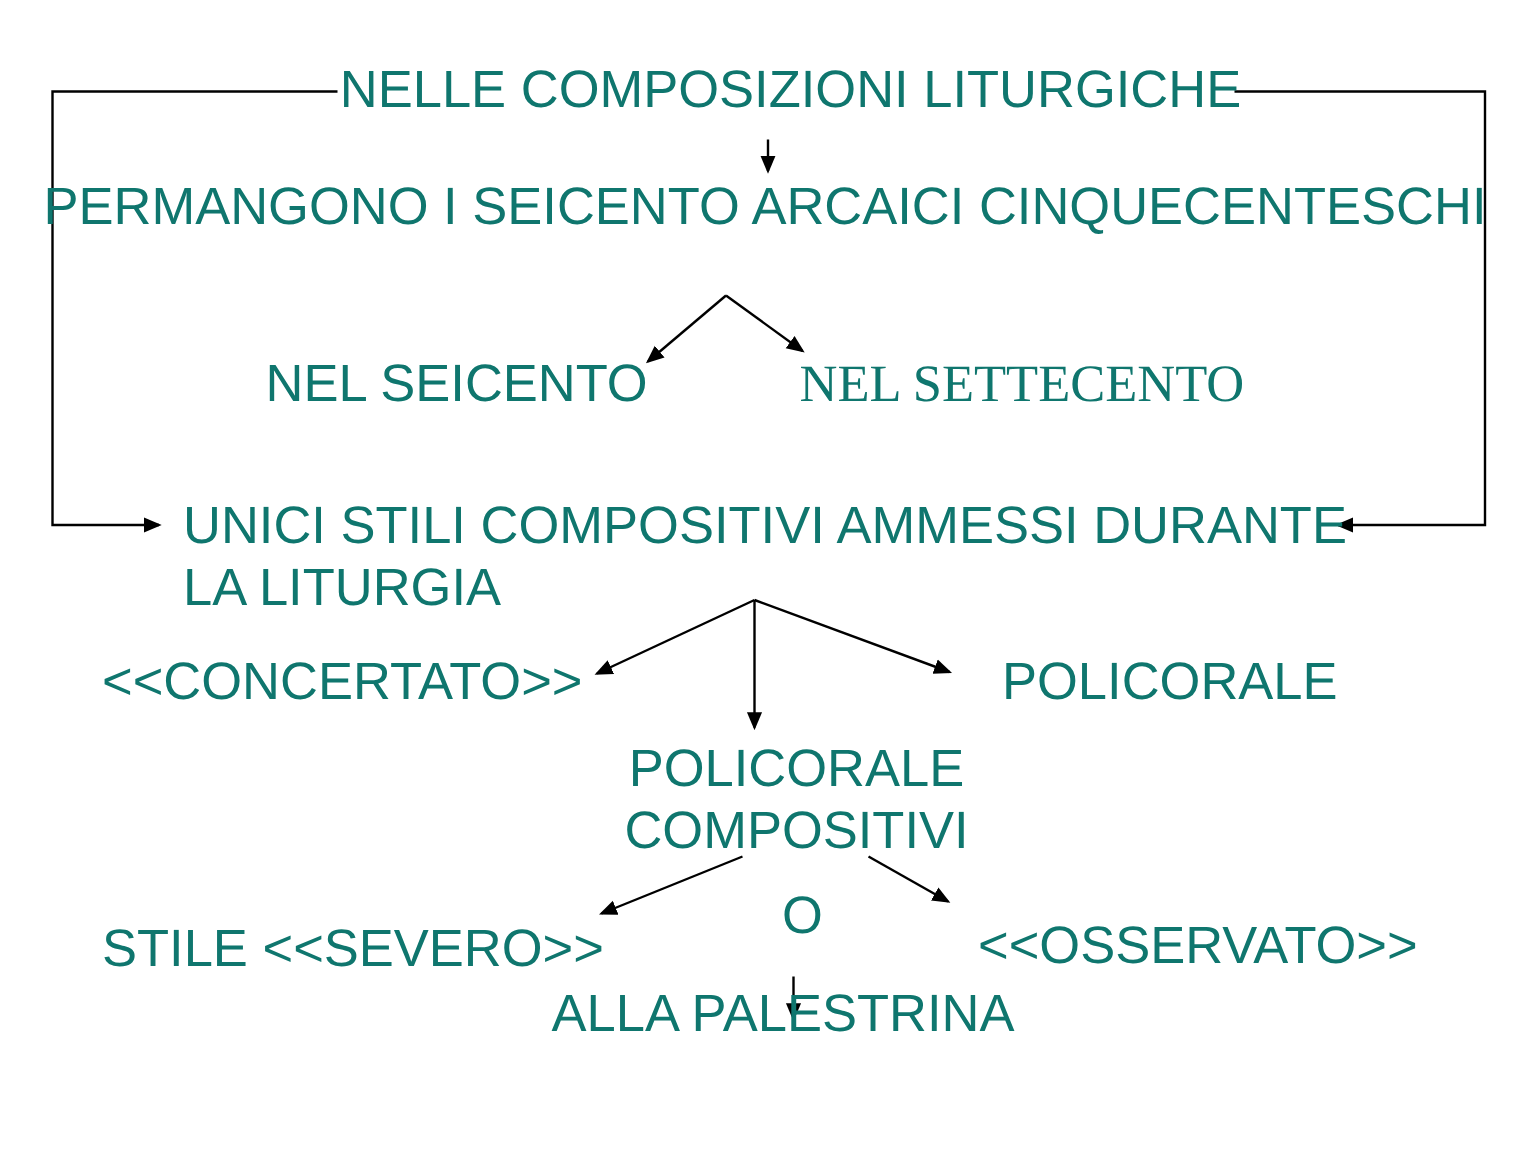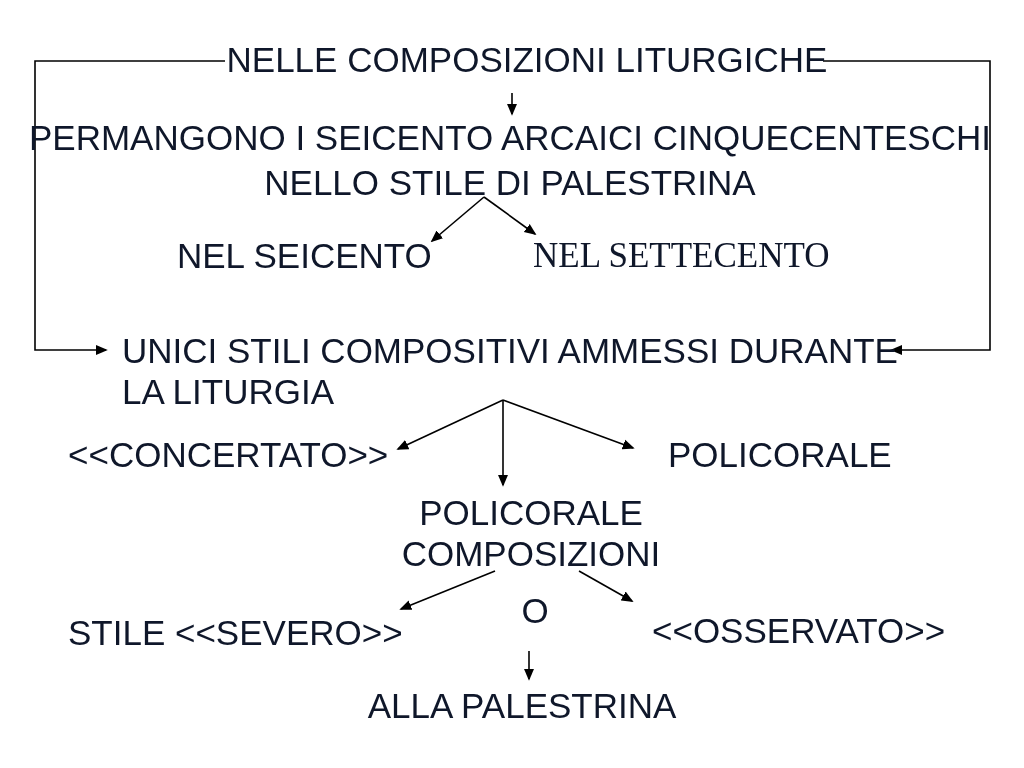--- a/index.html
+++ b/index.html
@@ -9,21 +9,21 @@
   }
   .slide {
     position: relative;
     width: 1024px;
     height: 768px;
     background: #ffffff;
     overflow: hidden;
     font-family: "Liberation Sans", sans-serif;
     font-size: 35px;
     font-weight: 400;
-    color: #0f172a;
+    color: #0f766e;
   }
   .connectors {
     position: absolute;
     left: 0;
     top: 0;
     width: 1024px;
     height: 768px;
     pointer-events: none;
   }
   .node {
@@ -41,21 +41,21 @@
   #n-perm        { left: 510px; top: 115px; line-height: 45px; }
   #n-seicento    { left: 177px; top: 235px; }
   #n-settecento  { left: 533px; top: 235px; font-family: Liberation Serif, serif; }
   #n-unici       { left: 122px; top: 330px; line-height: 41px; }
   #n-concertato  { left: 68px;  top: 434px; }
   #n-policorale  { left: 668px; top: 434px; }
   #n-polifonia   { left: 531px; top: 492px; line-height: 41px; }
   #n-severo      { left: 68px;  top: 612px; }
   #n-o           { left: 535px; top: 590px; }
   #n-osservato   { left: 652px; top: 610px; }
-  #n-alla        { left: 522px; top: 685px; }
+  #n-alla        { left: 522px; top: 655px; }
 </style>
 </head>
 <body>
 
 <div class="slide">
 
   <svg class="connectors" viewBox="0 0 1024 768" xmlns="http://www.w3.org/2000/svg" aria-hidden="true">
     <defs>
       <marker id="arw" viewBox="0 0 10 10" refX="8.5" refY="5" markerWidth="7.5" markerHeight="7.5" orient="auto-start-reverse">
         <path d="M 0 0.8 L 10 5 L 0 9.2 z" fill="#000000"></path>
@@ -78,39 +78,38 @@
     <line x1="495" y1="571" x2="401" y2="609" stroke="#000" stroke-width="1.6" marker-end="url(#arw)"></line>
     <line x1="579" y1="571" x2="632" y2="601" stroke="#000" stroke-width="1.6" marker-end="url(#arw)"></line>
 
     <line x1="529" y1="651" x2="529" y2="679" stroke="#000" stroke-width="1.6" marker-end="url(#arw)"></line>
   </svg>
 
   <div id="n-title" class="node center">NELLE COMPOSIZIONI LITURGICHE</div>
 
   <div id="n-perm" class="node center">
     <div>PERMANGONO I SEICENTO ARCAICI CINQUECENTESCHI</div>
-    <div>NELLO STILE DI PALESTRINA</div>
   </div>
 
   <div id="n-seicento" class="node">NEL SEICENTO</div>
 
   <div id="n-settecento" class="node">NEL SETTECENTO</div>
 
   <div id="n-unici" class="node">
     <div>UNICI STILI COMPOSITIVI AMMESSI DURANTE</div>
     <div>LA LITURGIA</div>
   </div>
 
   <div id="n-concertato" class="node">&lt;&lt;CONCERTATO&gt;&gt;</div>
 
   <div id="n-policorale" class="node">POLICORALE</div>
 
   <div id="n-polifonia" class="node center">
     <div>POLICORALE</div>
-    <div>COMPOSIZIONI</div>
+    <div>COMPOSITIVI</div>
   </div>
 
   <div id="n-severo" class="node">STILE &lt;&lt;SEVERO&gt;&gt;</div>
 
   <div id="n-o" class="node center">O</div>
 
   <div id="n-osservato" class="node">&lt;&lt;OSSERVATO&gt;&gt;</div>
 
   <div id="n-alla" class="node center">ALLA PALESTRINA</div>
 

